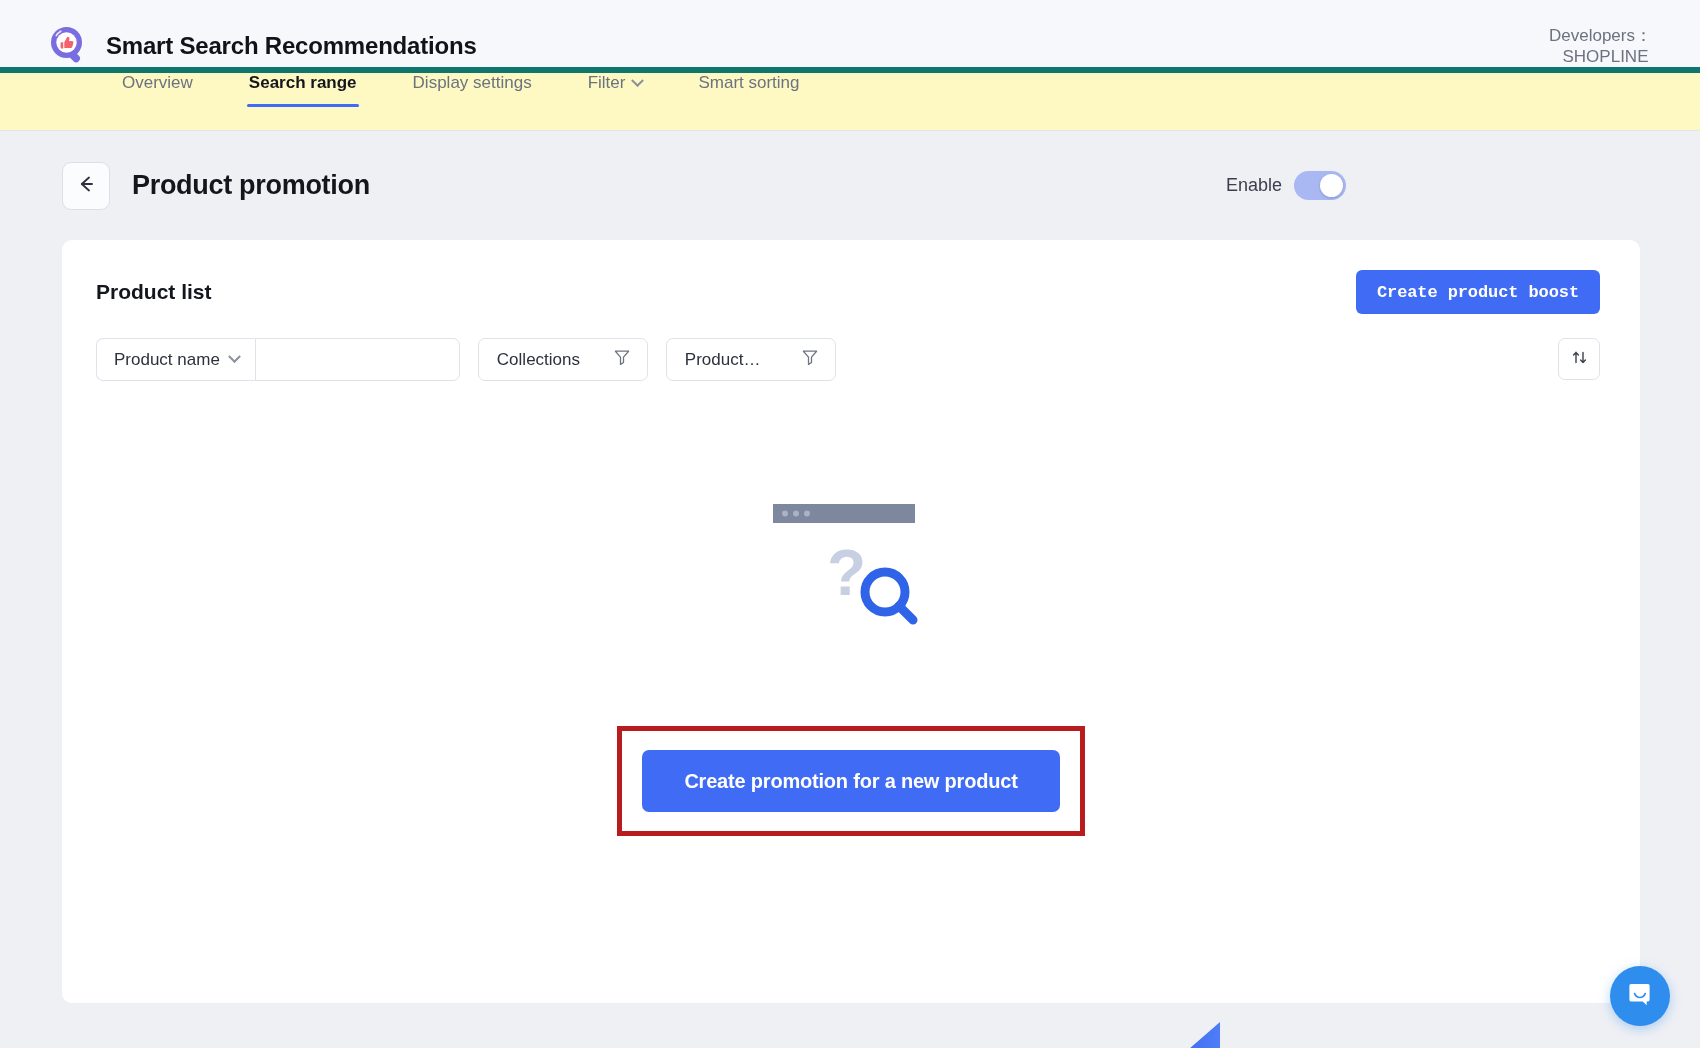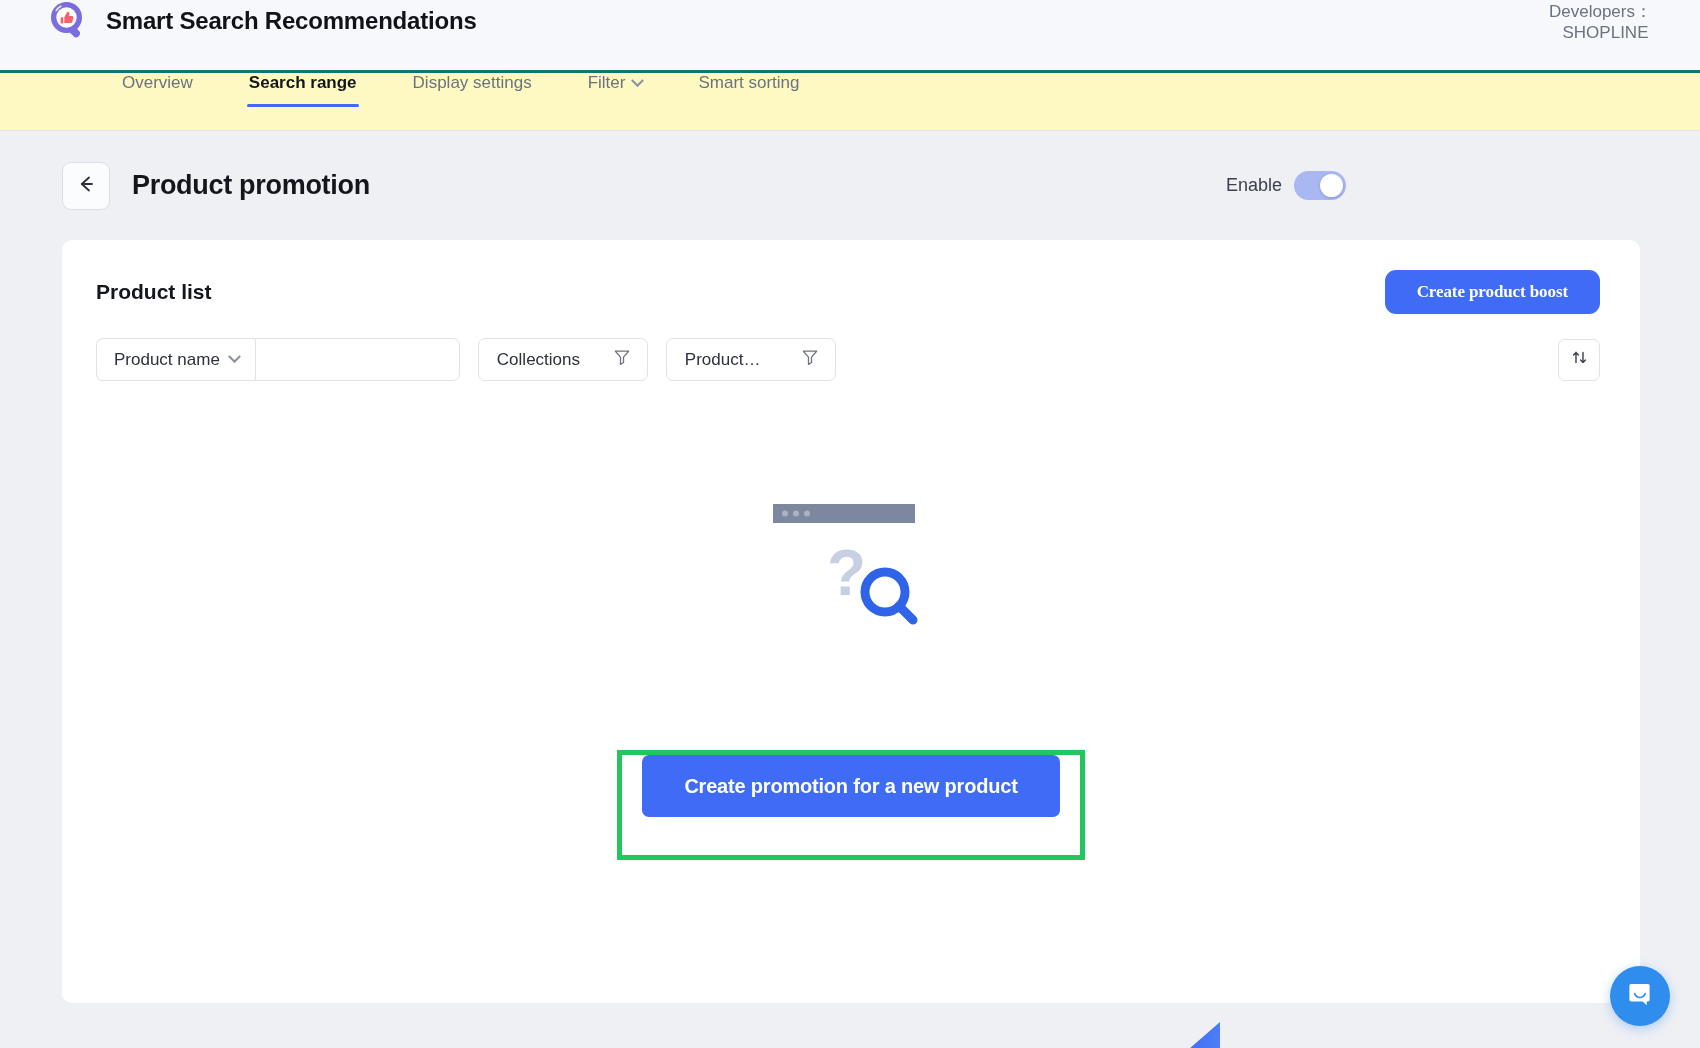--- a/index.html
+++ b/index.html
@@ -7,22 +7,22 @@
     width: 1700px; height: 1048px;
     background: #eff0f4;
     font-family: "Liberation Sans", sans-serif;
     overflow: hidden;
   }
 
   
   .topbar {
     position: absolute; left: 0; top: 0; width: 1700px; height: 73px;
     background: #f7f8fb;
-    border-bottom: 3px solid #0f766e;
-    display: flex; align-items: flex-start;
+    border-bottom: 6px solid #0f766e;
+    display: flex; align-items: flex-end;
   }
   .brand { display: flex; align-items: center; margin-left: 48px; }
   .logo-wrap { width: 42px; height: 42px; position: relative; }
   .brand-title {
     margin-left: 16px; font-size: 24px; font-weight: 700; color: #12131a;
     letter-spacing: -0.2px;
   }
   .dev-info {
     margin-left: auto; margin-right: 48px;
     font-size: 17px; color: #6b7280; display: flex; align-items: center; flex-direction: column;
@@ -82,28 +82,28 @@
   .card {
     position: absolute; left: 62px; top: 240px; width: 1578px; height: 763px;
     background: #fff; border-radius: 10px;
   }
   .card-head {
     display: flex; align-items: center; padding: 30px 40px 0 34px;
   }
   .card-title { font-size: 21px; font-weight: 700; color: #14161d; }
   .primary-btn {
     margin-left: auto;
-    background: #3f6bf5; color: #fff; border: none; border-radius: 11px;
-    font-size: 17px; font-weight: 700; font-family: Liberation Serif, serif;
-    padding: 0 32px; height: 44px; cursor: pointer; letter-spacing: -0.1px;
+    background: #3f6bf5; color: #fff; border: none; border-radius: 6px;
+    font-size: 17px; font-weight: 700; font-family: Liberation Mono, monospace;
+    padding: 0 21px; height: 44px; cursor: pointer; letter-spacing: -0.1px;
   }
 
   
   .filters {
-    display: flex; align-items: center; padding: 24px 40px 0 34px; gap: 18px;
+    display: flex; padding: 24px 40px 0 34px; gap: 18px;
   }
   .combo { display: flex; height: 43px; }
   .combo-select {
     display: flex; align-items: center; gap: 10px;
     border: 1px solid #dfe2e8; border-right: none;
     border-radius: 7px 0 0 7px; padding: 0 16px 0 17px;
     font-size: 17px; color: #2c313c; background: #fff; cursor: pointer;
   }
   .combo-input {
     width: 205px; border: 1px solid #dfe2e8; border-radius: 0 7px 7px 0;
@@ -127,24 +127,24 @@
   }
 
   
   .empty {
     position: absolute; left: 0; top: 250px; width: 1578px;
     display: flex; flex-direction: column; align-items: center;
   }
   .illus { width: 180px; height: 140px; position: relative; }
 
   .cta-highlight {
-    margin-top: 120px;
-    border: 5px solid #22c55e; background: #fff;
+    margin-top: 96px;
+    border: 5px solid #b91c1c; background: #fff;
     width: 468px; height: 110px;
-    display: flex; align-items: flex-start; justify-content: center;
+    display: flex; align-items: center; justify-content: center;
     position: relative;
   }
   .cta-btn {
     background: #3f6bf5; color: #fff; border: none; border-radius: 7px;
     font-family: inherit; font-size: 20px; font-weight: 700;
     width: 418px; height: 62px; cursor: pointer; letter-spacing: -0.2px;
   }
   .arrow { position: absolute; left: 1096px; top: 782px; width: 272px; height: 108px; }
 
   

